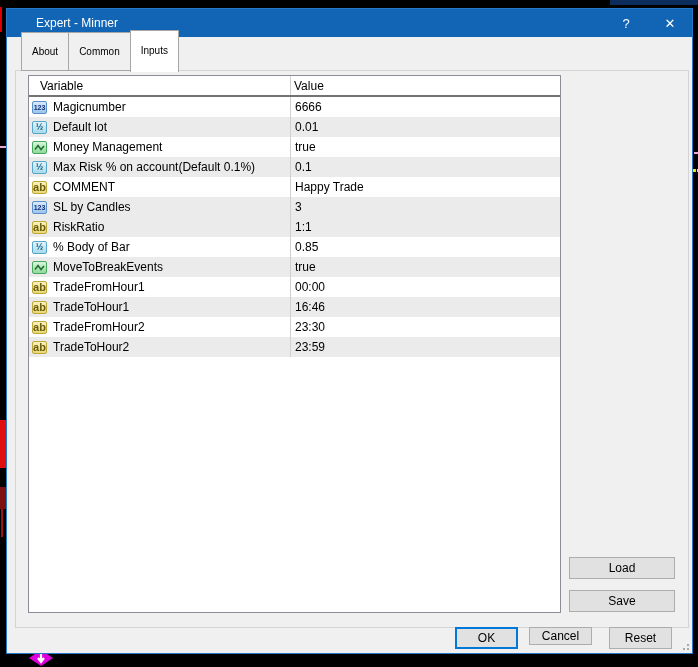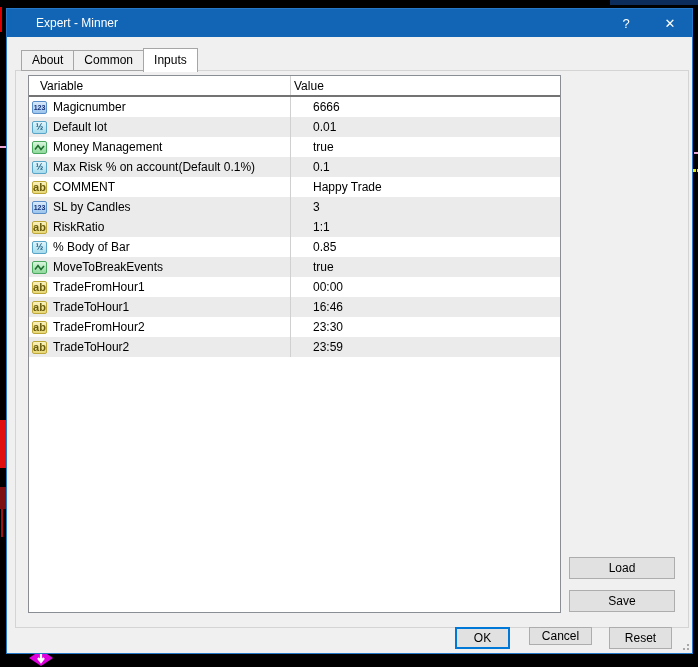--- a/index.html
+++ b/index.html
@@ -11,55 +11,55 @@
           background:#f0f0f0;border:1px solid #2577c8;}
   .titlebar{position:absolute;left:0;top:0;right:0;height:28px;background:#1165b4;color:#fff;
             display:flex;align-items:center;padding-left:13px;box-sizing:border-box;}
   .tb-title{font-size:12px;margin-left:16px;}
   .tb-btns{margin-left:auto;display:flex;height:100%;}
   .tb-btn{width:44px;height:100%;display:flex;align-items:center;justify-content:center;
           color:#fff;font-size:13px;cursor:default;}
 
   
   .tabstrip{position:absolute;left:14px;top:38px;height:24px;display:flex;align-items:flex-end;z-index:3;}
-  .tab{height:19px;line-height:19px;padding:0 10px;background:#f0f0f0;border:1px solid #a6a6a6;
-       border-right:none;font-size:12px;}
+  .tab{height:19px;line-height:19px;padding:9px 10px;background:#f0f0f0;border:1px solid #a6a6a6;
+       border-right:none;font-size:10px;}
   .tab:last-child{border-right:1px solid #a6a6a6;}
   .tab.active{height:23px;line-height:22px;background:#fff;border:1px solid #a6a6a6;border-bottom:none;
               margin-bottom:-1px;position:relative;z-index:4;}
 
   .tab-panel{position:absolute;left:8px;top:61px;width:674px;height:558px;box-sizing:border-box;
              border:1px solid #d4d4d4;background:#f0f0f0;}
 
   
   .table{position:absolute;left:12px;top:4px;width:533px;height:538px;box-sizing:border-box;
          background:#fff;border:1px solid #8a8d94;overflow:hidden;}
   .thead{display:flex;height:21px;box-sizing:border-box;border-bottom:2px solid #737373;align-items:center;}
   .th-var{width:261px;box-sizing:border-box;padding-left:11px;}
   .th-val{flex:1;box-sizing:border-box;border-left:1px solid #d0d0d0;padding-left:3px;align-self:stretch;
           display:flex;align-items:center;}
   .tr{display:flex;height:20px;box-sizing:border-box;align-items:stretch;background:#fff;}
   .tr.alt{background:#ebebeb;}
   .td-var{width:261px;box-sizing:border-box;display:flex;align-items:center;padding-left:3px;}
   .td-val{flex:1;box-sizing:border-box;border-left:1px solid #d0d0d0;display:flex;align-items:center;
-          padding-left:22px;}
+          padding-left:4px;}
   .icon{width:15px;height:13px;margin-right:6px;border-radius:2px;box-sizing:border-box;
         display:flex;align-items:center;justify-content:center;font-weight:bold;font-size:7px;flex:none;}
   .ic-int{background:linear-gradient(#d9eafb,#9cc4ec);color:#16327a;border:1px solid #5b8fc9;}
   .ic-double{background:linear-gradient(#e0f4fb,#a6dbec);color:#14567a;border:1px solid #58a5c9;font-size:9px;}
   .ic-string{background:linear-gradient(#f8f1bb,#e8d878);color:#6b5d10;border:1px solid #bfa83a;font-size:11px;}
   .ic-bool{background:linear-gradient(#d9f5dd,#8fd99c);border:1px solid #4aa85e;}
 
   
   .btn{position:absolute;box-sizing:border-box;background:#e1e1e1;border:1px solid #adadad;
        font-family:"Liberation Sans",sans-serif;font-size:12px;color:#000;
        display:flex;align-items:center;justify-content:center;cursor:default;}
   .btn-load{left:553px;top:486px;width:106px;height:22px;}
   .btn-save{left:553px;top:519px;width:106px;height:22px;}
-  .btn-ok{left:448px;top:618px;width:55px;height:22px;border:2px solid #0078d7;}
+  .btn-ok{left:448px;top:618px;width:63px;height:22px;border:2px solid #0078d7;}
   .btn-cancel{left:522px;top:618px;width:63px;height:18px;}
   .btn-reset{left:602px;top:618px;width:63px;height:22px;}
 
   .grip{position:absolute;right:3px;bottom:3px;width:9px;height:9px;}
   .grip i{position:absolute;width:2px;height:2px;background:#a8a8a8;}
   .grip i:nth-child(1){right:0;bottom:0;}
   .grip i:nth-child(2){right:4px;bottom:0;}
   .grip i:nth-child(3){right:0;bottom:4px;}
 
   

